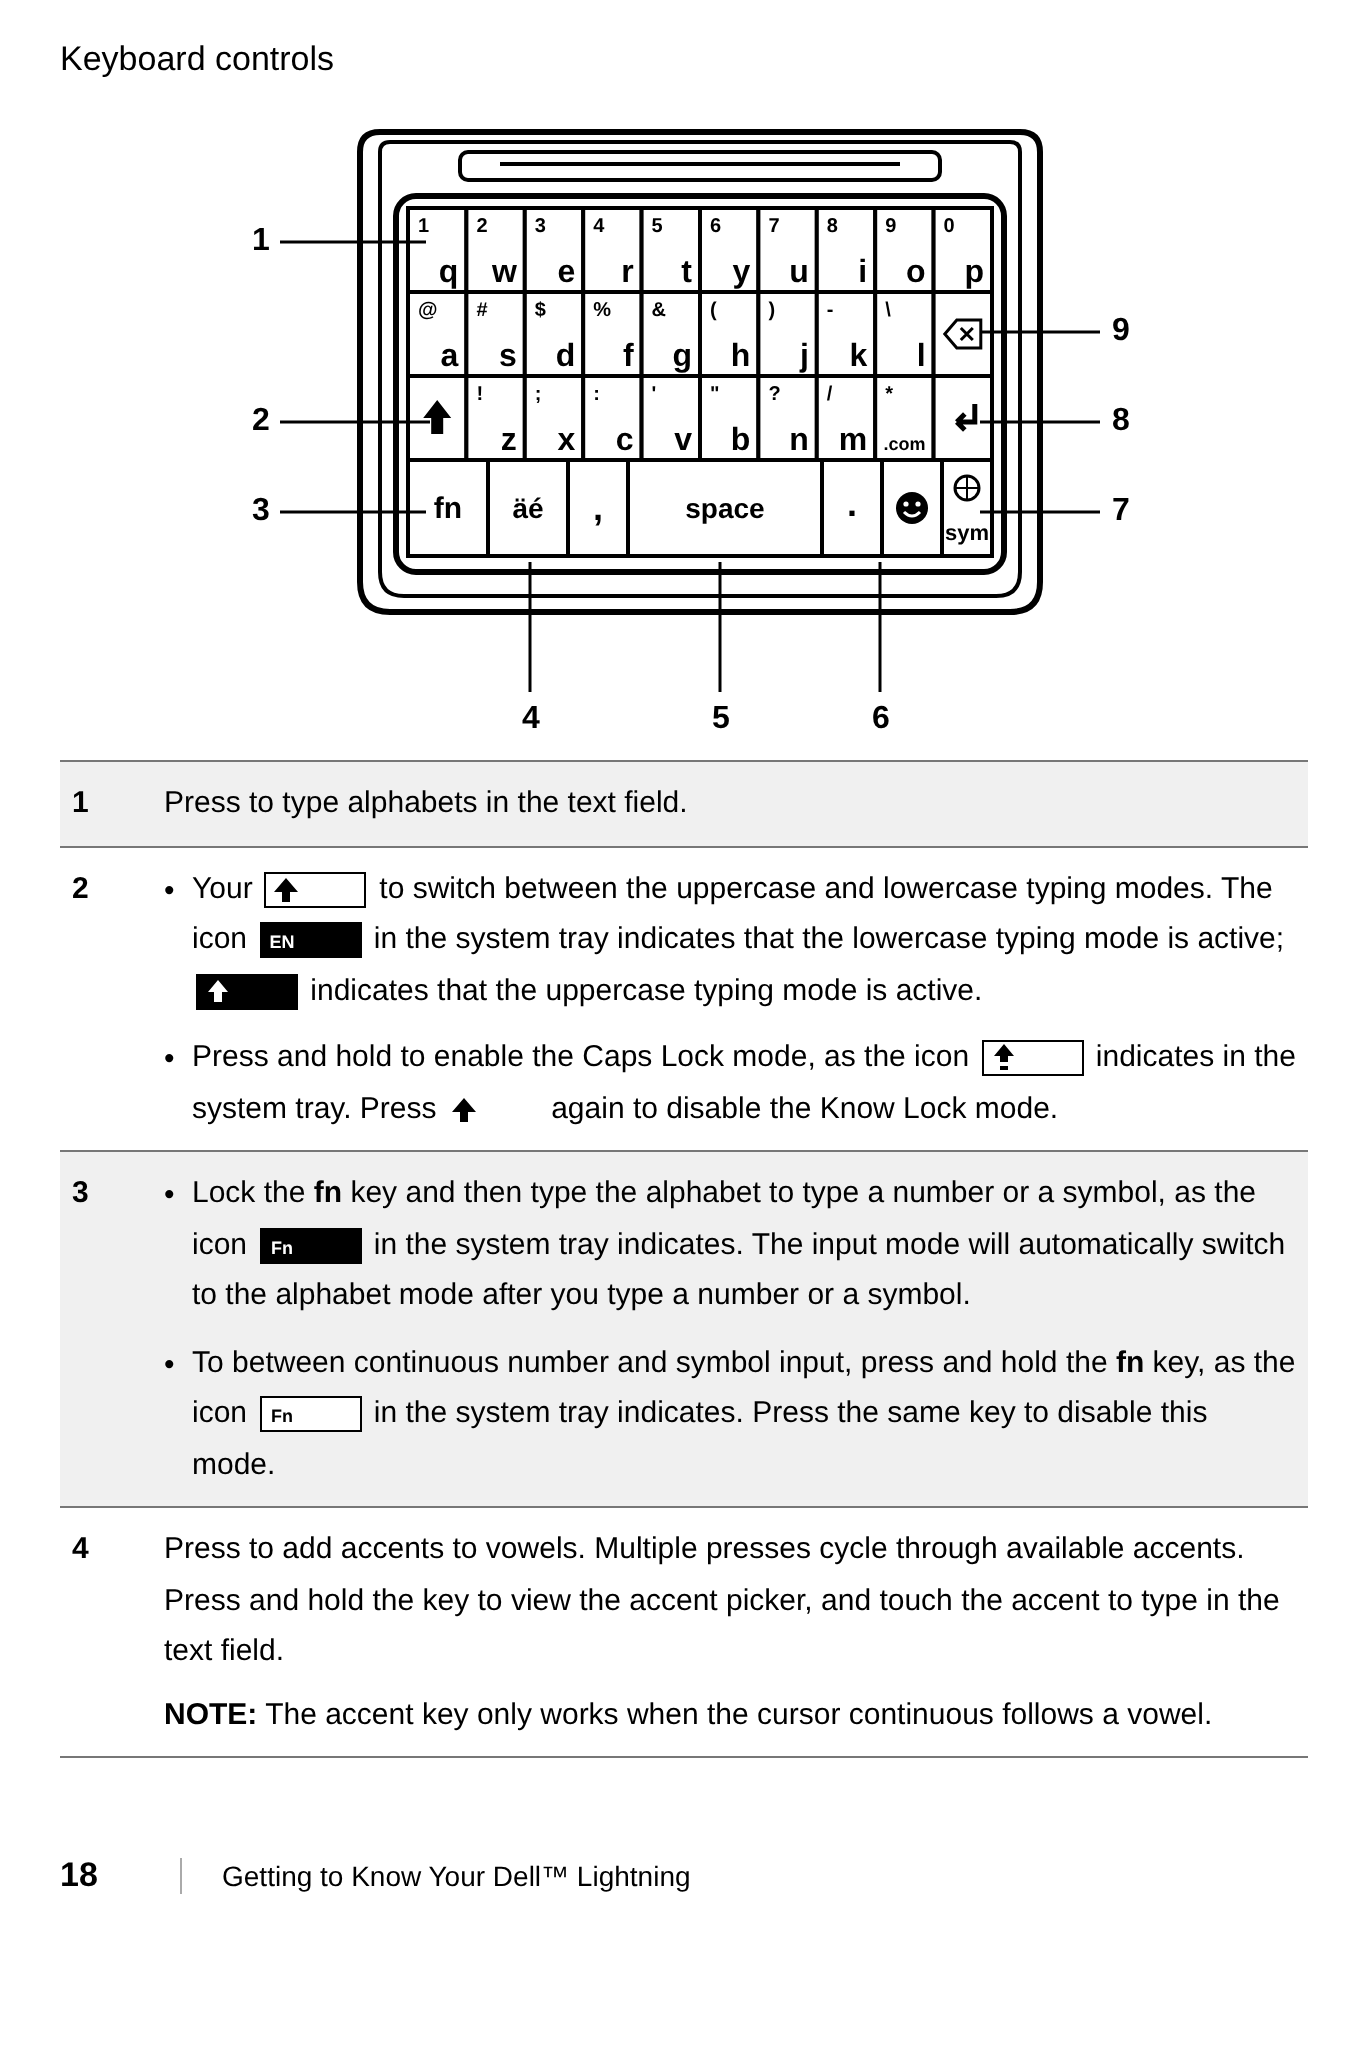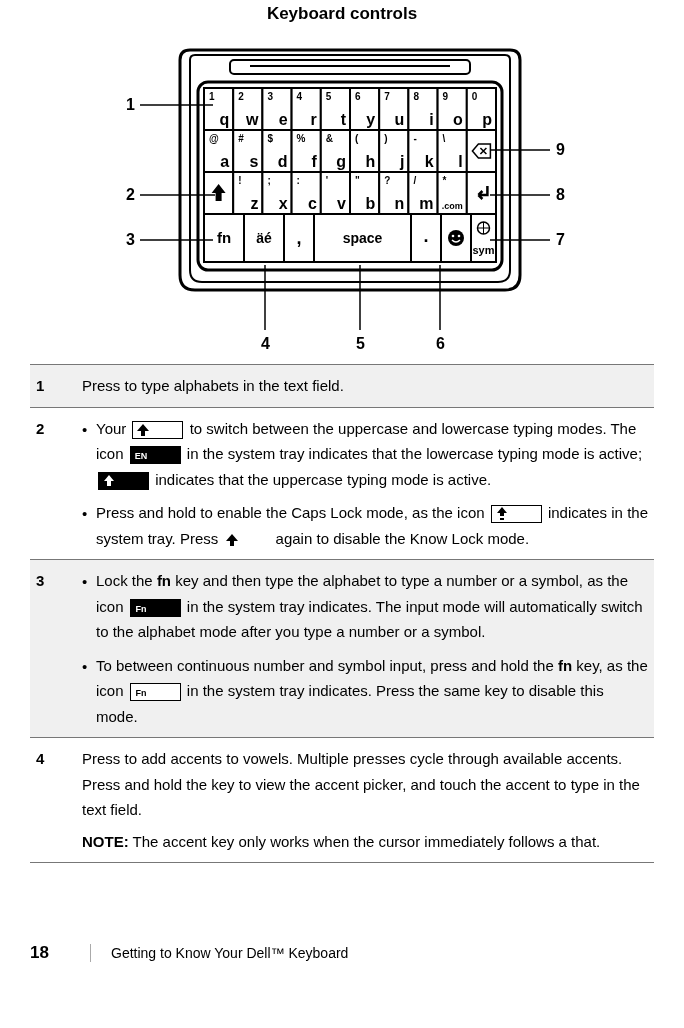--- a/index.html
+++ b/index.html
@@ -8,25 +8,24 @@
     font-family: Arial, Helvetica, sans-serif;
     width: 684px;
     background: #fff;
     color: #000;
   }
   .page {
     padding: 0 30px 30px 30px;
     position: relative;
   }
   .heading {
-    font-weight: bold;
+    font-weight: normal;
     font-size: 17px;
-    padding-top: 4px;
+    padding-top: 20px;
     padding-bottom: 6px;
-    text-align: center;
   }
   .diagram-wrap {
     position: relative;
     width: 624px;
     height: 330px;
   }
   .diagram-wrap svg {
     position: absolute;
     left: 0; top: 0;
   }
@@ -81,21 +80,21 @@
     position: relative;
     margin: 0 2px;
     background:#fff;
     padding-left:29px;
   }
   .inline-icon.dark { background:#000; color:#fff; }
   .inline-icon svg { position:absolute; left:0; top:0; }
   .bold { font-weight: bold; }
   .footer {
     position: relative;
-    margin-top: 80px;
+    margin-top: 49px;
     font-size: 14px;
     display: flex;
     align-items: center;
   }
   .footer .pg {
     font-weight: bold;
     font-size: 17px;
     width: 60px;
   }
   .footer .bar {
@@ -310,24 +309,24 @@
                     <text x="10" y="12" text-anchor="middle" font-size="9" font-weight="bold" fill="#000">Fn</text>
                   </svg></span><span> in the system tray indicates. Press the same key to disable this mode.</span>
           </div>
         </div>
       </td>
     </tr>
     <tr>
       <td class="num">4</td>
       <td>
         <div>Press to add accents to vowels. Multiple presses cycle through available accents. Press and hold the key to view the accent picker, and touch the accent to type in the text field.</div>
-        <div style="margin-top:6px"><span class="bold">NOTE:</span><span> The accent key only works when the cursor immediately follows a that.</span></div>
+        <div style="margin-top:6px"><span class="bold">NOTE:</span><span> The accent key only works when the cursor continuous follows a vowel.</span></div>
       </td>
     </tr>
   </tbody>
     </table>
 
   <div class="footer">
     <div class="pg">18</div>
     <div class="bar"></div>
-    <div>Getting to Know Your Dell™ Keyboard</div>
+    <div>Getting to Know Your Dell™ Lightning</div>
   </div>
 </div>
 
 </body></html>

